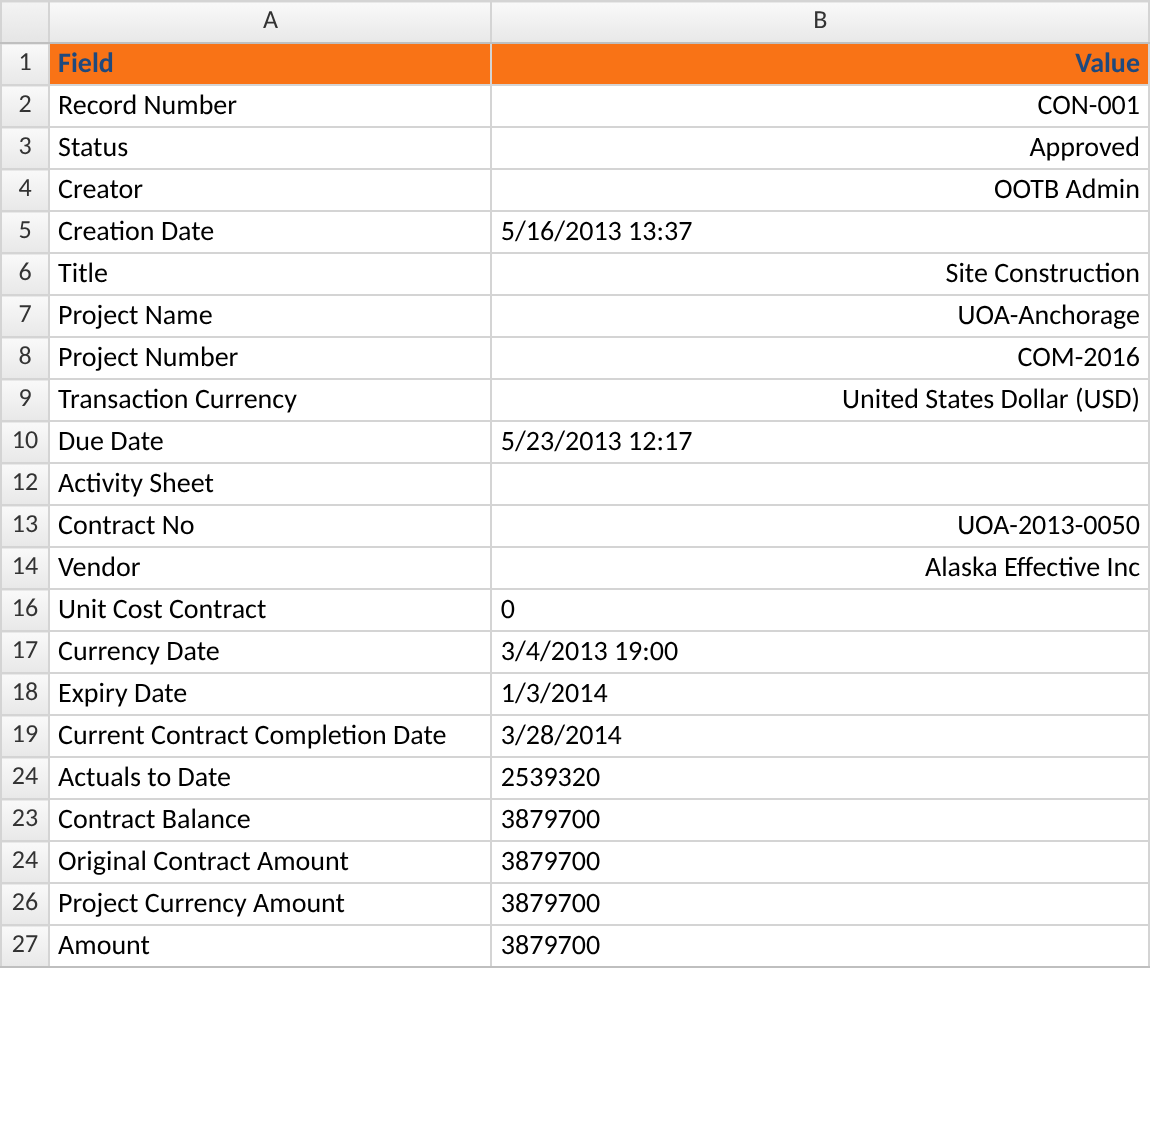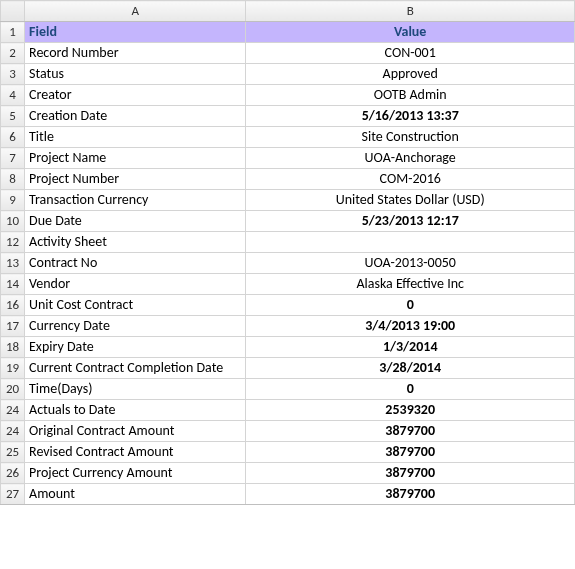--- a/index.html
+++ b/index.html
@@ -47,27 +47,27 @@
   
   .corner {
     background: linear-gradient(#f3f3f3, #e5e5e5);
     border: 1px solid #bfbfbf;
     width: 24px;
   }
   
   .hdrcell {
     font-weight: bold;
     color: #1f497d;
-    background: #c4b5fd;
+    background: #f97316;
     border-bottom: 2px solid #8ea9db;
   }
   .colA { width: 221px; text-align: left; }
   .colB { width: 328px; text-align: left; }
-  .right { text-align: center; font-weight: bold; }
-  .left  { text-align: center; }
+  .right { text-align: left; }
+  .left  { text-align: right; }
   tr:last-child td, tr:last-child th { border-bottom: 1px solid #bfbfbf; }
 </style>
 </head>
 <body>
 
 <table class="sheet">
   <colgroup>
     <col style="width:24px">
     <col style="width:221px">
     <col style="width:328px">
@@ -159,37 +159,32 @@
         <th class="rowhdr">18</th>
         <td class="colA">Expiry Date</td>
         <td class="colB right">1/3/2014</td>
       </tr>
       <tr>
         <th class="rowhdr">19</th>
         <td class="colA">Current Contract Completion Date</td>
         <td class="colB right">3/28/2014</td>
       </tr>
       <tr>
-        <th class="rowhdr">20</th>
-        <td class="colA">Time(Days)</td>
-        <td class="colB right">0</td>
-      </tr>
-      <tr>
         <th class="rowhdr">24</th>
         <td class="colA">Actuals to Date</td>
         <td class="colB right">2539320</td>
       </tr>
       <tr>
-        <th class="rowhdr">24</th>
-        <td class="colA">Original Contract Amount</td>
+        <th class="rowhdr">23</th>
+        <td class="colA">Contract Balance</td>
         <td class="colB right">3879700</td>
       </tr>
       <tr>
-        <th class="rowhdr">25</th>
-        <td class="colA">Revised Contract Amount</td>
+        <th class="rowhdr">24</th>
+        <td class="colA">Original Contract Amount</td>
         <td class="colB right">3879700</td>
       </tr>
       <tr>
         <th class="rowhdr">26</th>
         <td class="colA">Project Currency Amount</td>
         <td class="colB right">3879700</td>
       </tr>
       <tr>
         <th class="rowhdr">27</th>
         <td class="colA">Amount</td>

